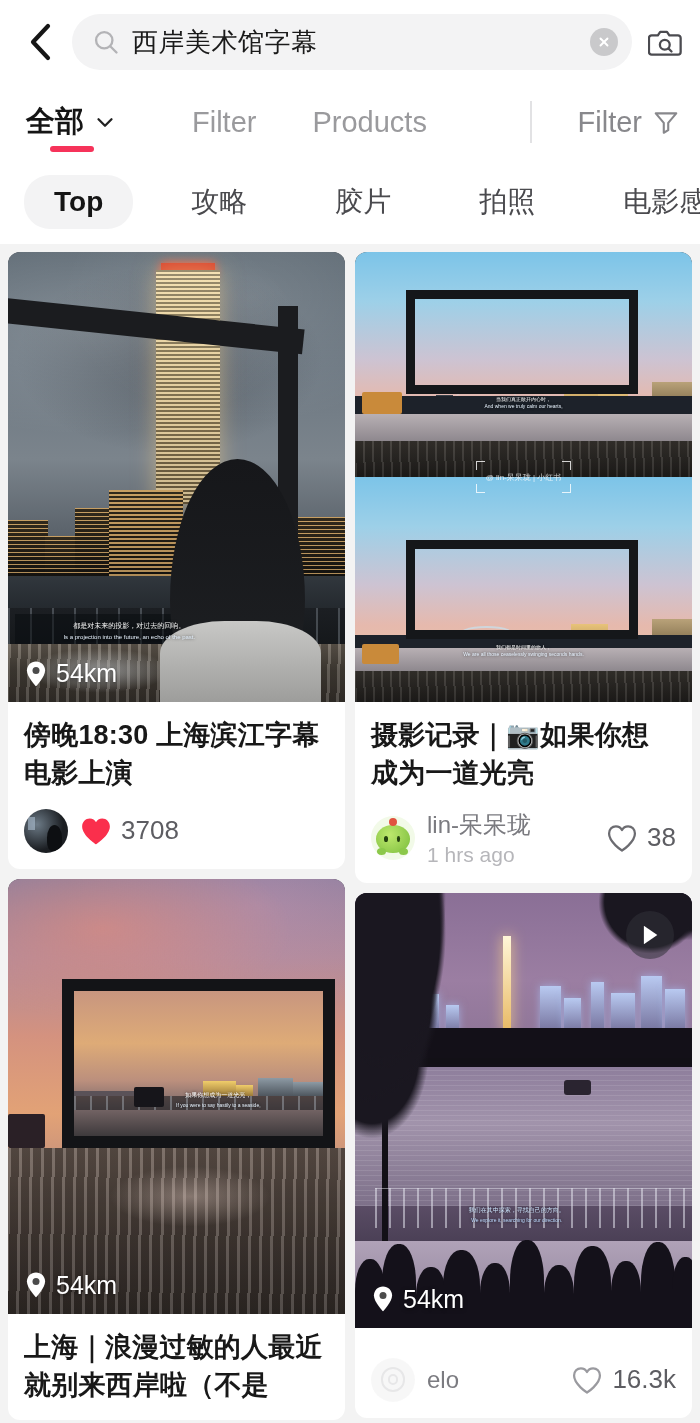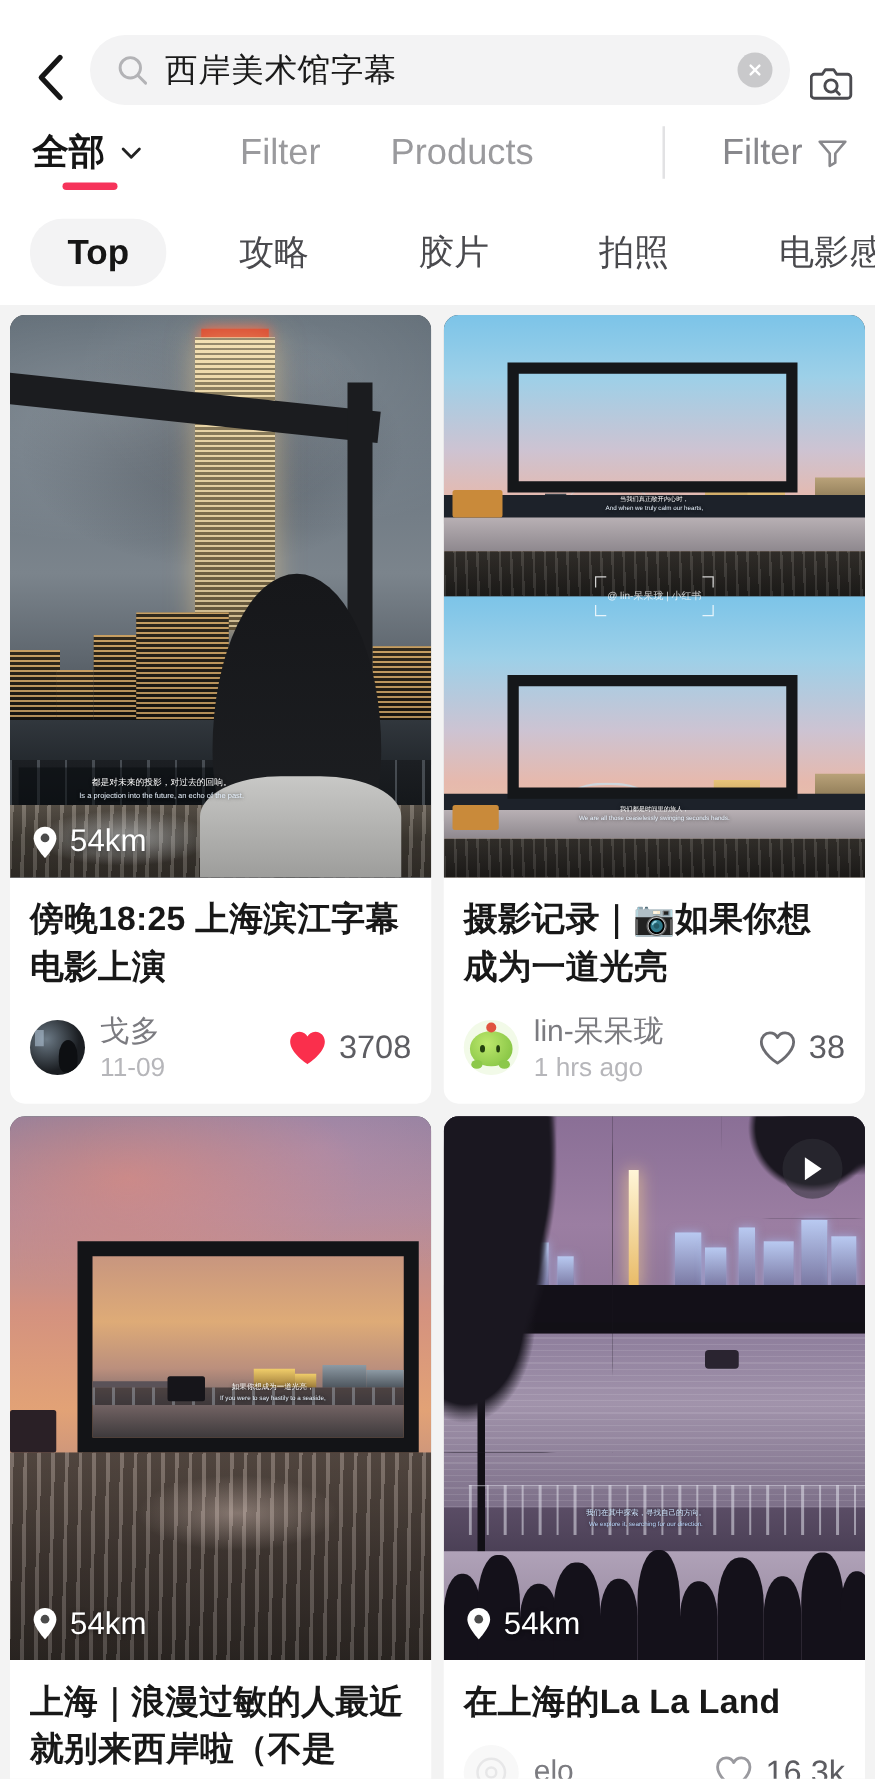--- a/index.html
+++ b/index.html
@@ -8,21 +8,21 @@
     background: #f3f3f3;
     font-family: "Liberation Sans", "DejaVu Sans", sans-serif;
     overflow: hidden;
   }
 
   
   .searchbar {
     height: 84px;
     background: #ffffff;
     display: flex;
-    align-items: flex-end;
+    align-items: center;
     padding: 0 16px 0 18px;
     gap: 10px;
   }
   .back-btn {
     width: 44px; height: 44px;
     display: flex; align-items: center; justify-content: center;
     flex: 0 0 44px;
     cursor: pointer;
   }
   .search-field {
@@ -391,29 +391,25 @@
         </div>
         <div class="geo">
           <svg width="24" height="28" viewBox="0 0 20 24">
             <path d="M10 1.2 C5.6 1.2 2.2 4.6 2.2 9 C2.2 14.4 10 22.6 10 22.6 C10 22.6 17.8 14.4 17.8 9 C17.8 4.6 14.4 1.2 10 1.2 z" fill="#fff"></path>
             <circle cx="10" cy="8.9" r="3" fill="#4b4b4b"></circle>
           </svg>
           <span>54km</span>
         </div>
       </div>
       <div class="cbody">
-        <div class="ctitle">傍晚18:25 上海滨江字幕电影上演</div>
+        <div class="ctitle">傍晚18:30 上海滨江字幕电影上演</div>
         <div class="cmeta">
           <div class="avatar" style="background:radial-gradient(circle at 30% 35%,#6c7a86,#1b1e22 62%)">
             <span style="position:absolute;left:52%;top:38%;width:34%;height:58%;background:#0d0f12;border-radius:50% 50% 35% 35%"></span>
             <span style="position:absolute;left:8%;top:18%;width:16%;height:30%;background:rgba(190,210,230,.5)"></span>
-          </div>
-          <div class="uinfo">
-            <div class="uname">戈多</div>
-            <div class="udate">11-09</div>
           </div>
           <div class="likes">
             <svg width="32" height="30" viewBox="0 0 24 22">
               <path d="M12 21 C12 21 1.6 14.4 1.6 7.6 C1.6 4.1 4.2 1.6 7.3 1.6 C9.5 1.6 11.2 2.9 12 4.4 C12.8 2.9 14.5 1.6 16.7 1.6 C19.8 1.6 22.4 4.1 22.4 7.6 C22.4 14.4 12 21 12 21 z" fill="#fa2f4c"></path>
             </svg>
             <span>3708</span>
           </div>
         </div>
       </div>
     </div>
@@ -586,21 +582,20 @@
         </div>
         <div class="geo">
           <svg width="24" height="28" viewBox="0 0 20 24">
             <path d="M10 1.2 C5.6 1.2 2.2 4.6 2.2 9 C2.2 14.4 10 22.6 10 22.6 C10 22.6 17.8 14.4 17.8 9 C17.8 4.6 14.4 1.2 10 1.2 z" fill="#fff"></path>
             <circle cx="10" cy="8.9" r="3" fill="#4b4b4b"></circle>
           </svg>
           <span>54km</span>
         </div>
       </div>
       <div class="cbody">
-        <div class="ctitle">在上海的La La Land</div>
         <div class="cmeta">
           <div class="avatar" style="background:#f2f2f2;opacity:.55">
             <span style="position:absolute;left:22%;top:22%;width:56%;height:56%;border:2px solid #d4d4d6;border-radius:50%"></span>
             <span style="position:absolute;left:38%;top:38%;width:24%;height:24%;border:2px solid #d4d4d6;border-radius:50%"></span>
           </div>
           <div class="uinfo">
             <div class="uname">elo</div>
           </div>
           <div class="likes">
             <svg width="32" height="30" viewBox="0 0 24 22">

